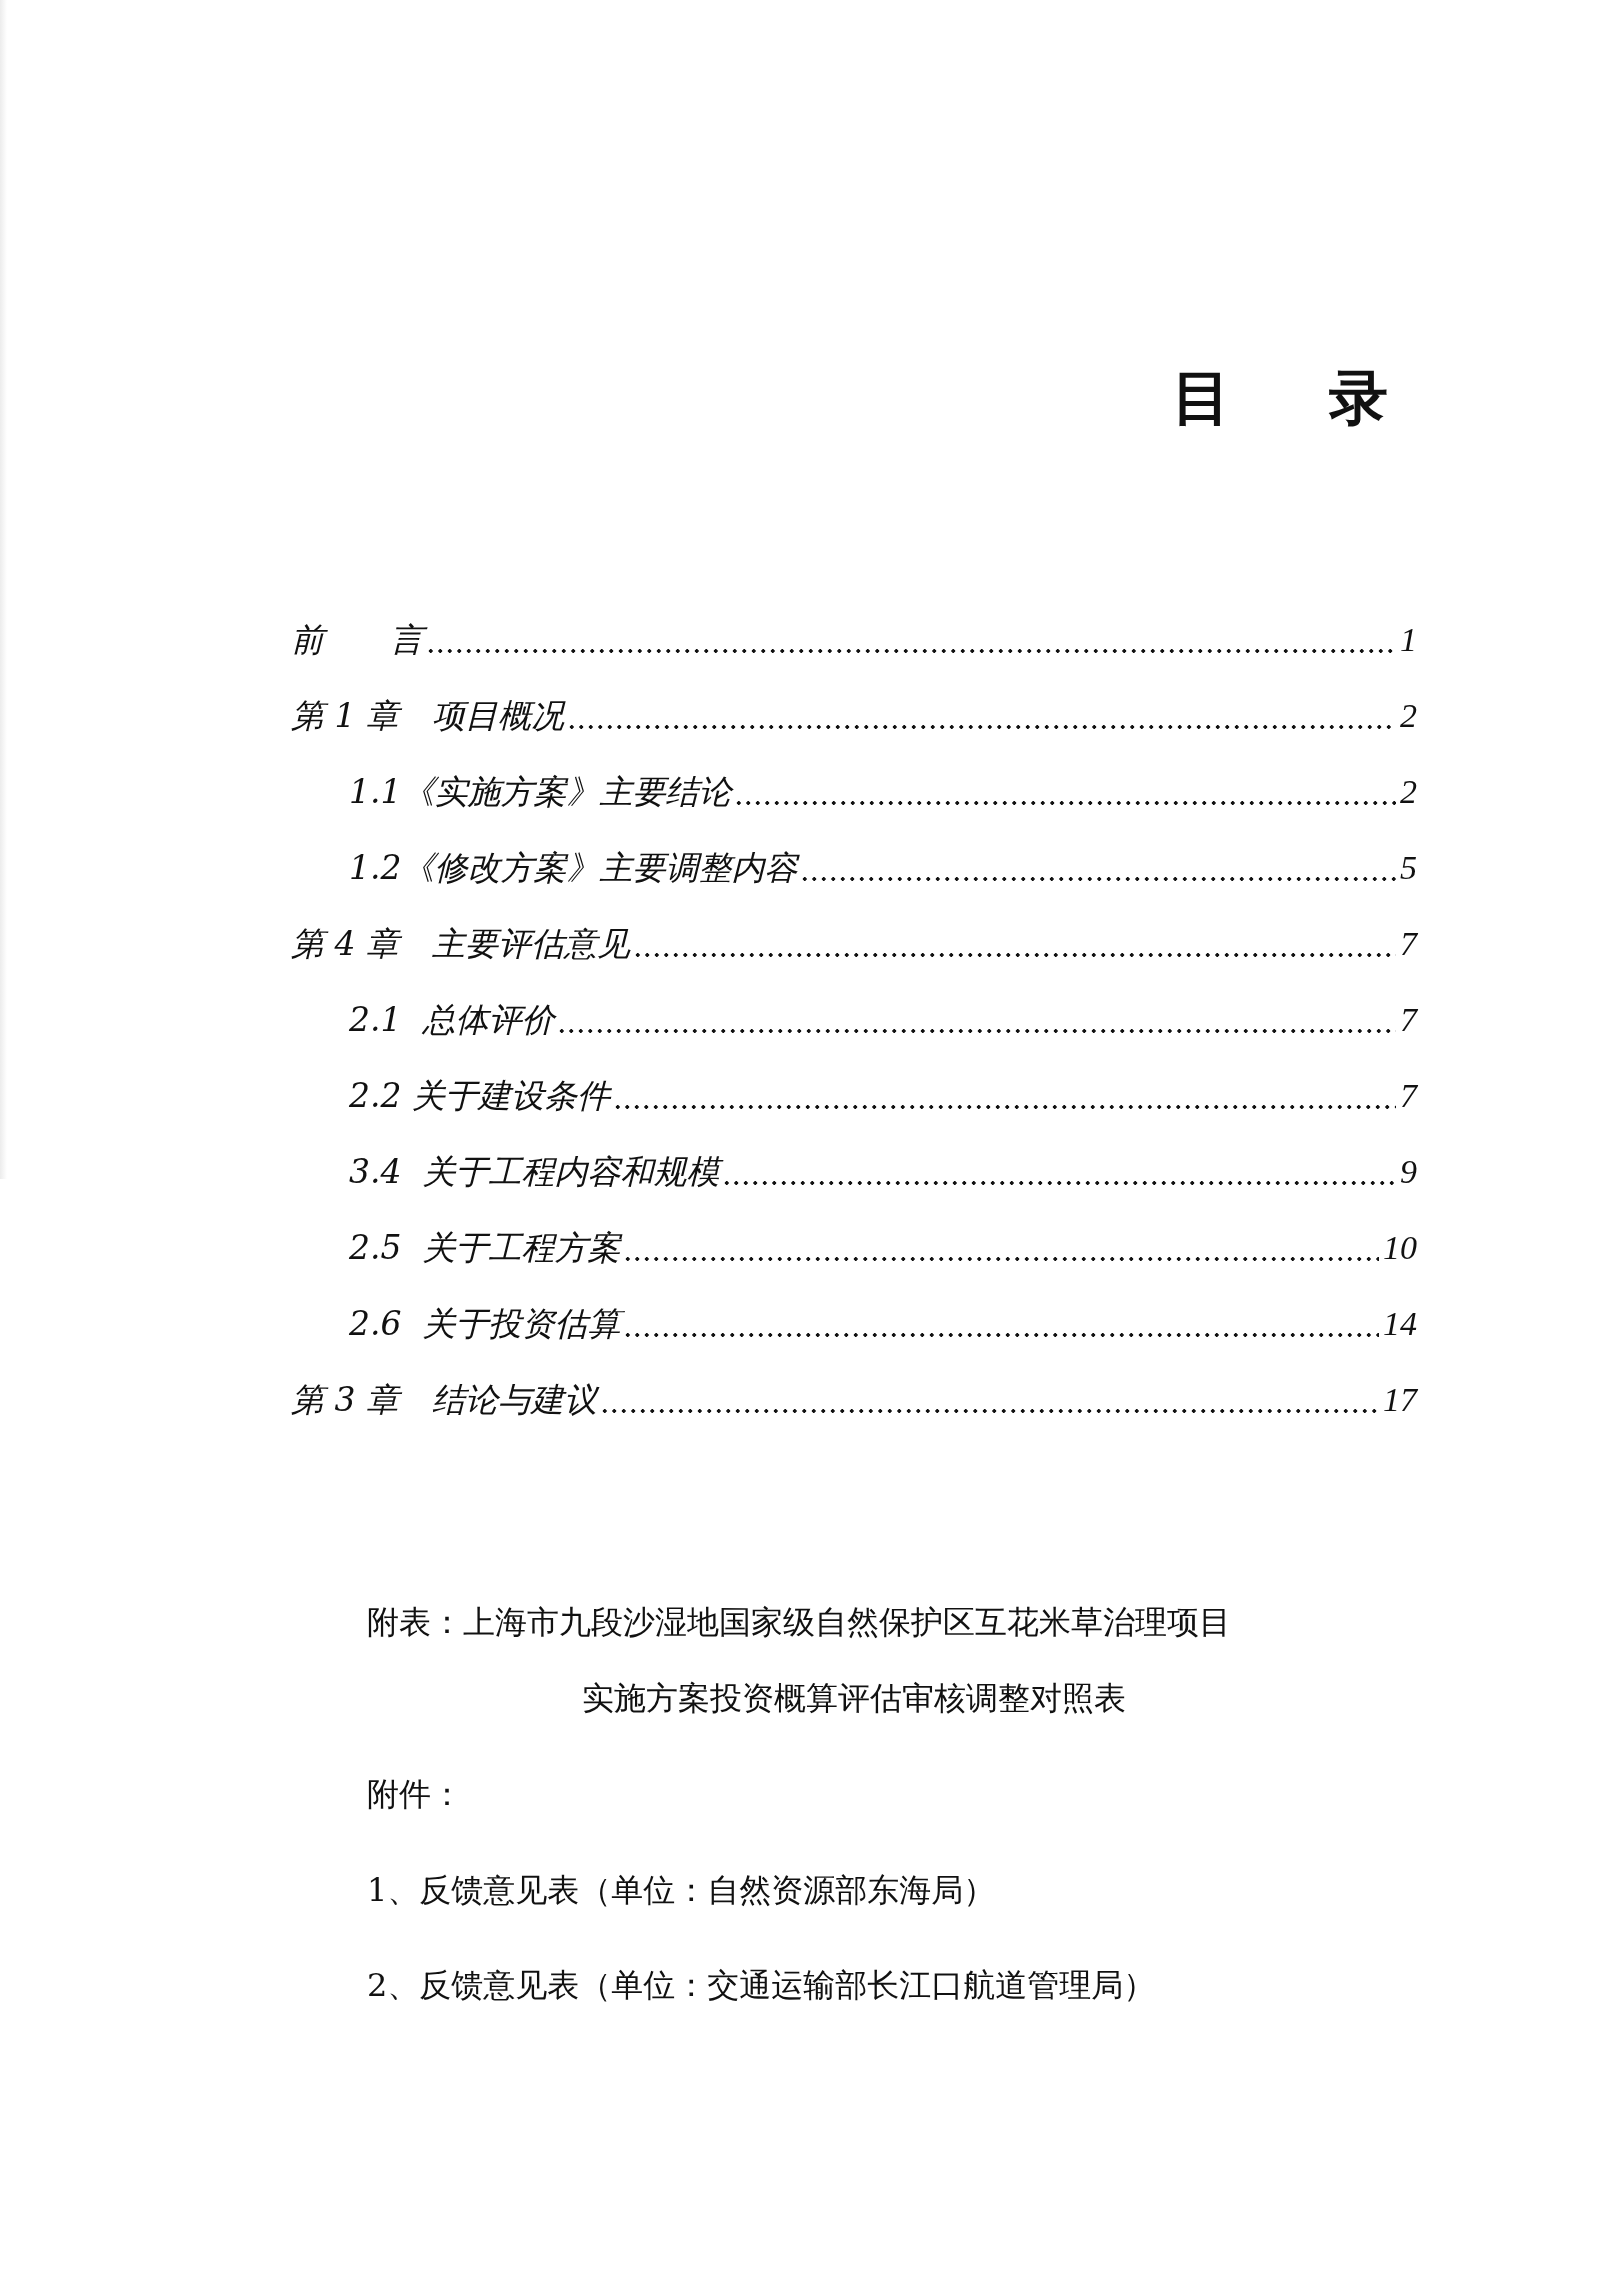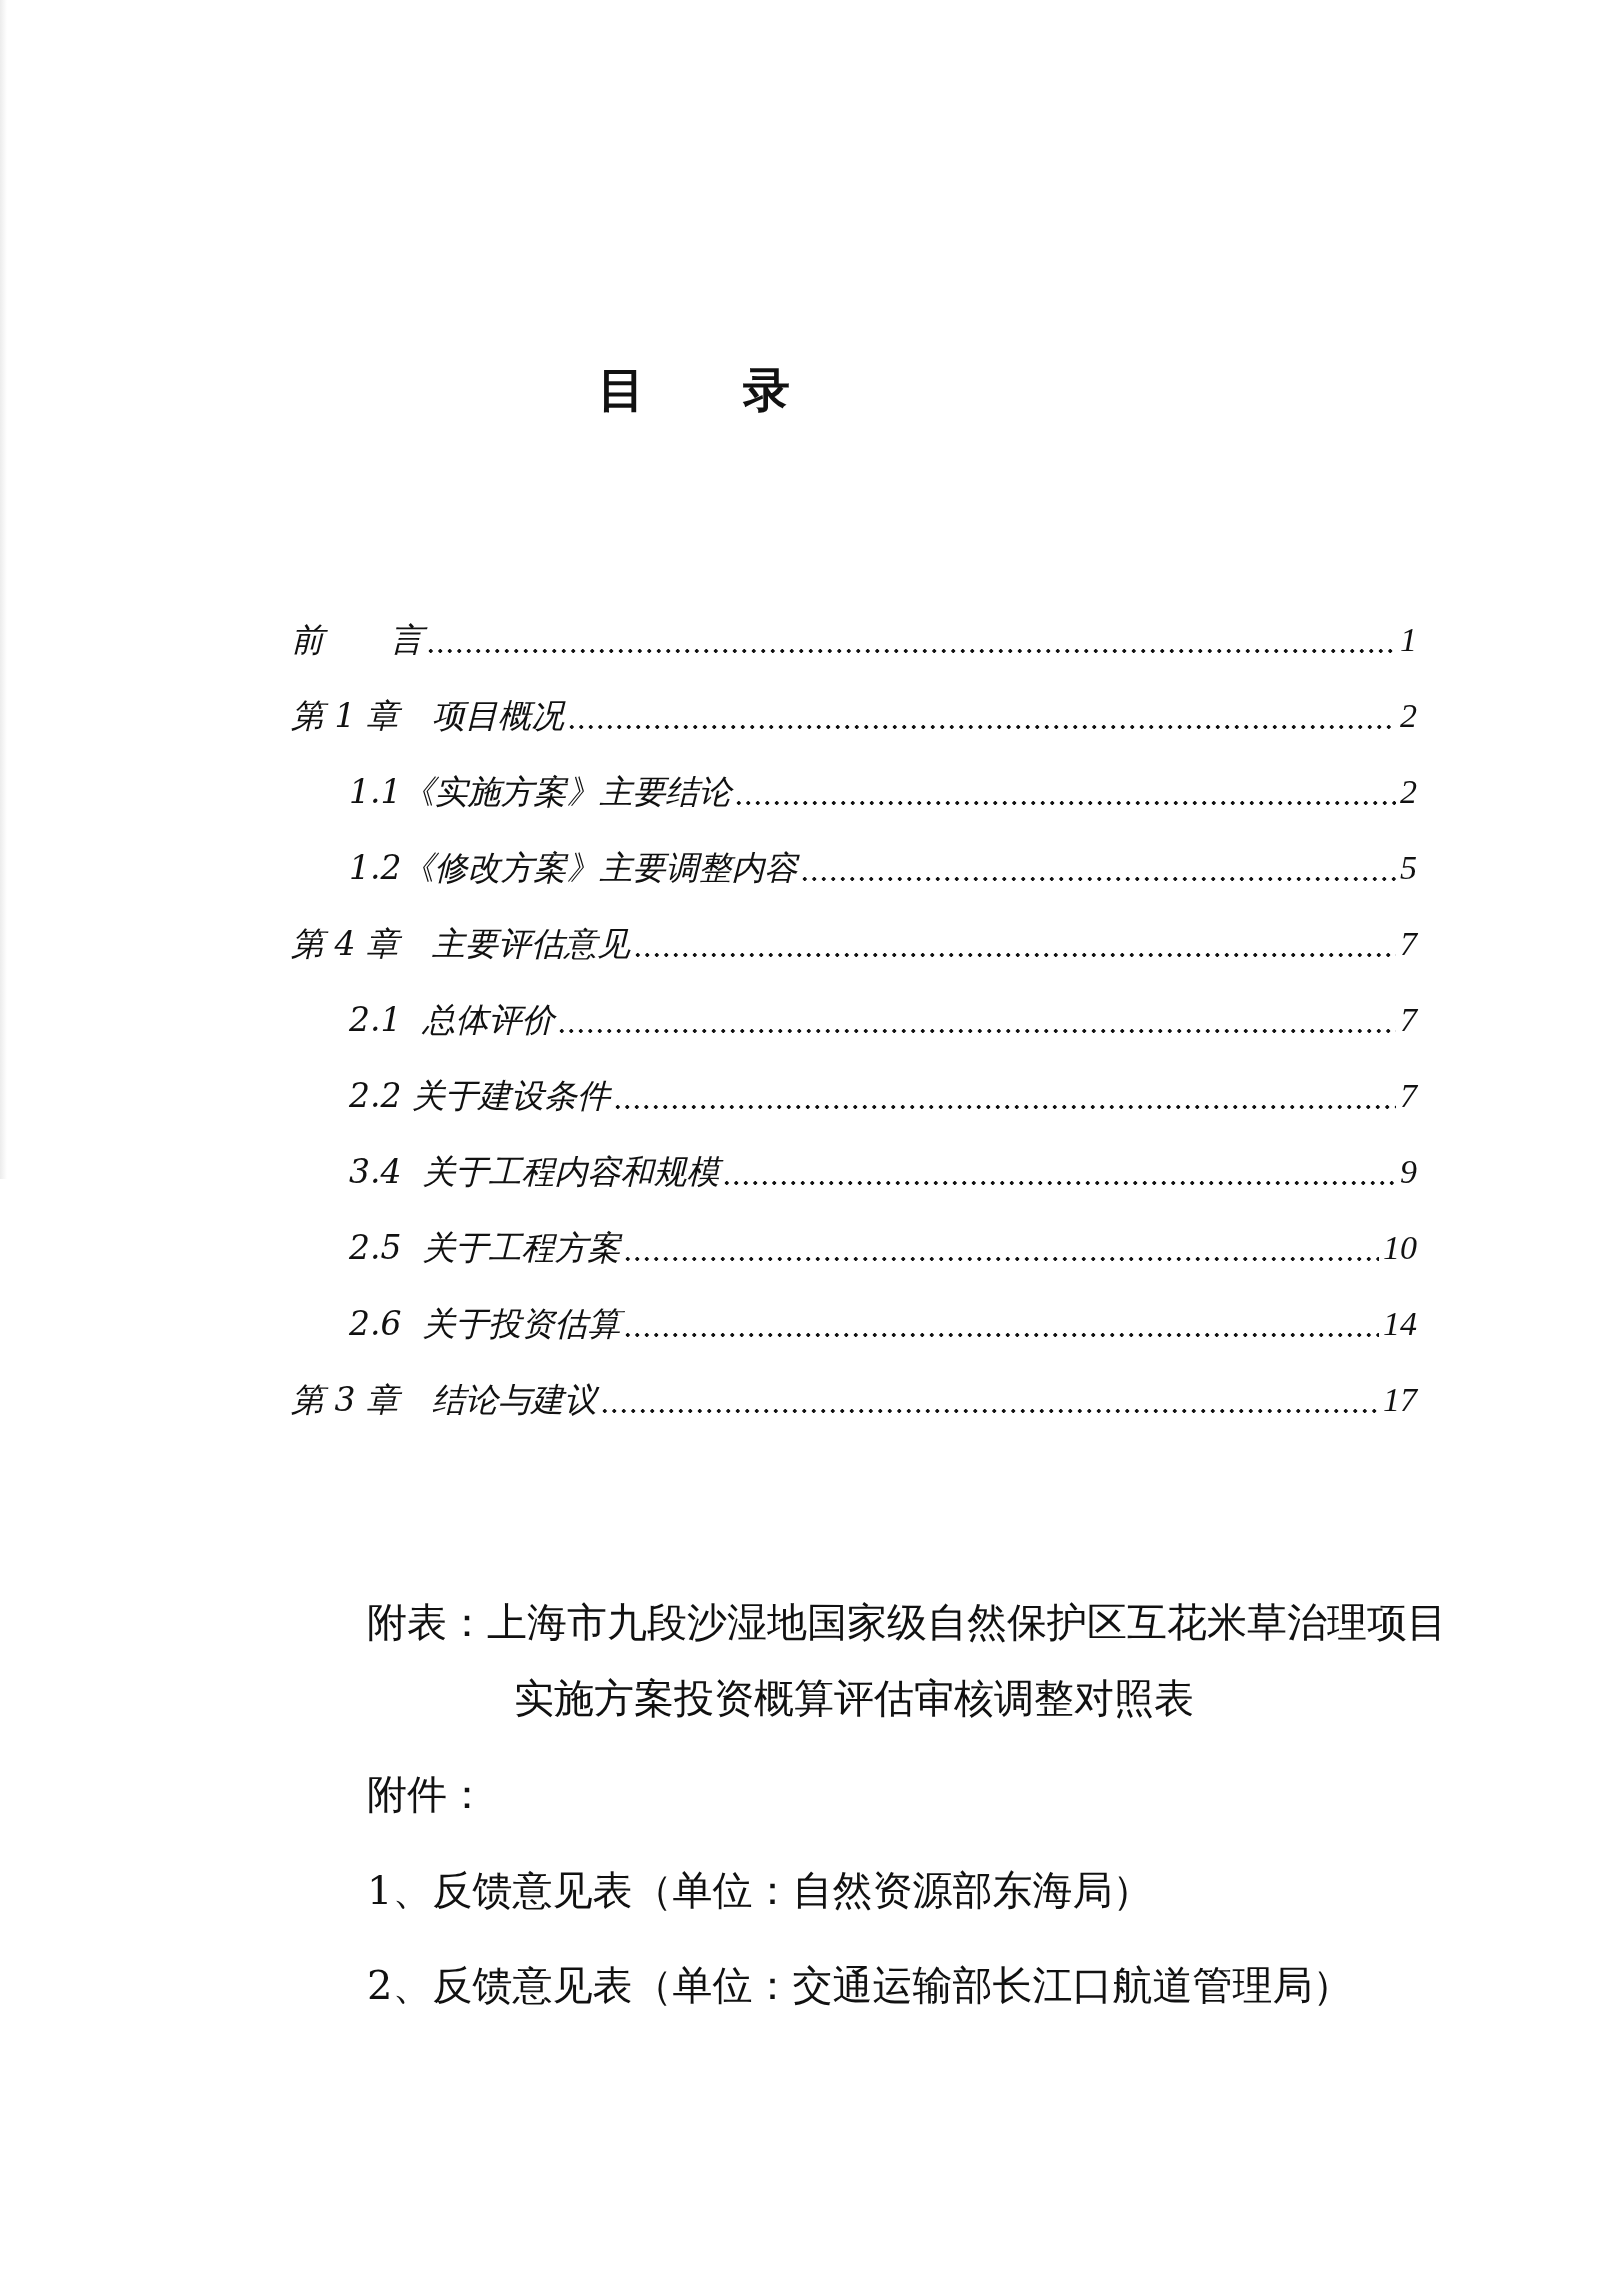--- a/index.html
+++ b/index.html
@@ -19,24 +19,24 @@
       position: absolute;
       left: 0; top: 0;
       width: 6.5px; height: 1179px;
       background: linear-gradient(to right, #ececec, #ffffff);
     }
     .title {
       position: absolute;
       top: 359px;
       left: 0;
       width: 1388px;
-      text-align: center;
+      text-align: right;
       font-family: "DejaVu Sans", "Liberation Sans", sans-serif;
       font-weight: bold;
-      font-size: 47px;
+      font-size: 59px;
       letter-spacing: 0;
     }
     .title span { display: inline-block; }
     .title .gap { width: 98px; }
 
     .toc {
       position: absolute;
       left: 291px;
       top: 586px;
       width: 1126px;
@@ -69,21 +69,21 @@
       flex: 0 0 auto;
       font-family: "Liberation Serif", "DejaVu Serif", serif;
       font-size: 34px;
       padding-bottom: 2.6px;
     }
 
     .appendix {
       position: absolute;
       left: 291px;
       width: 1126px;
-      font-size: 40px;
+      font-size: 32px;
       line-height: 39px;
       white-space: pre;
     }
     .appendix.indent { left: 367px; }
   </style>
 </head>
 <body>
 
 <div class="scan-shadow"></div>
 

